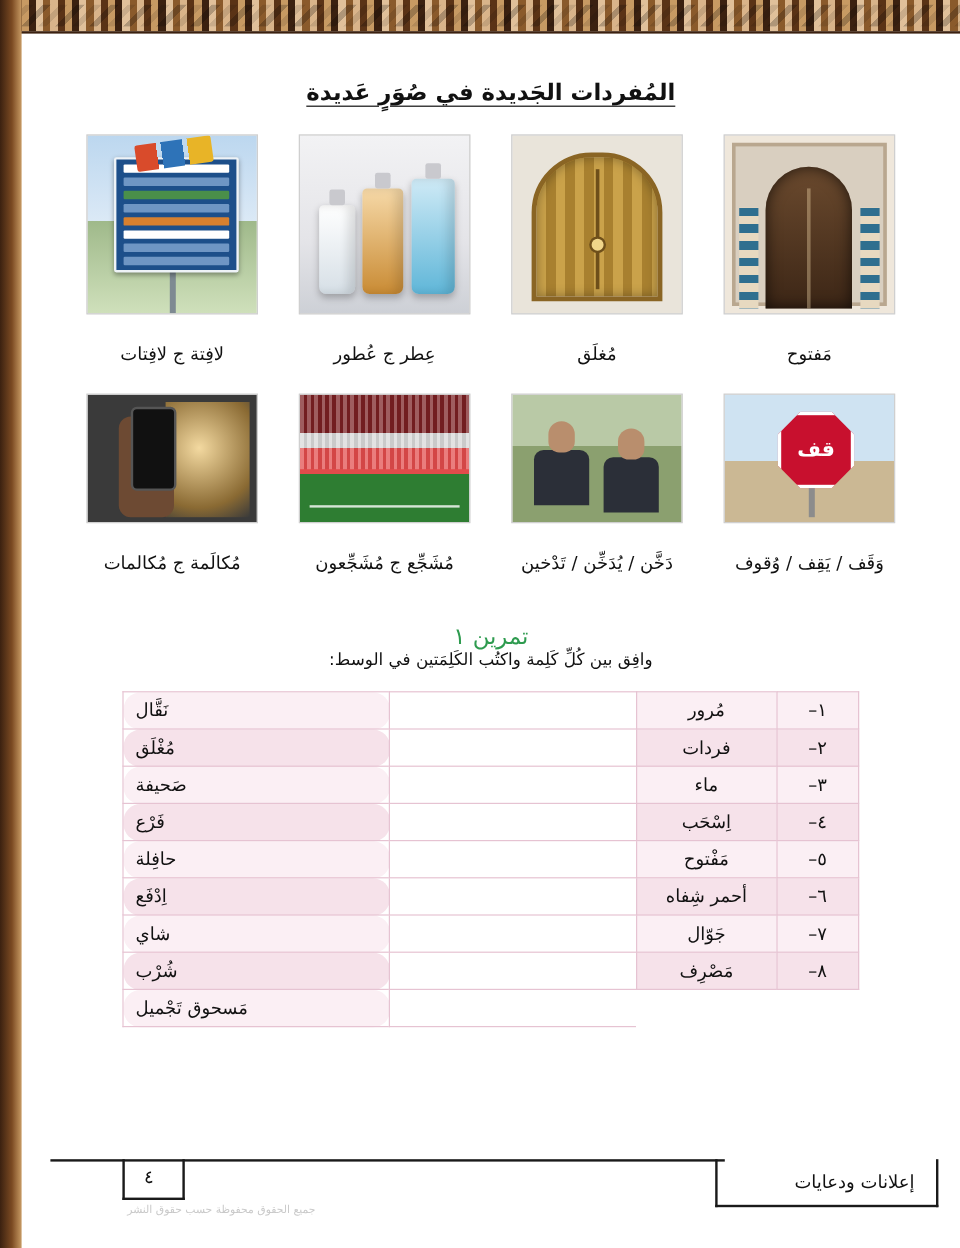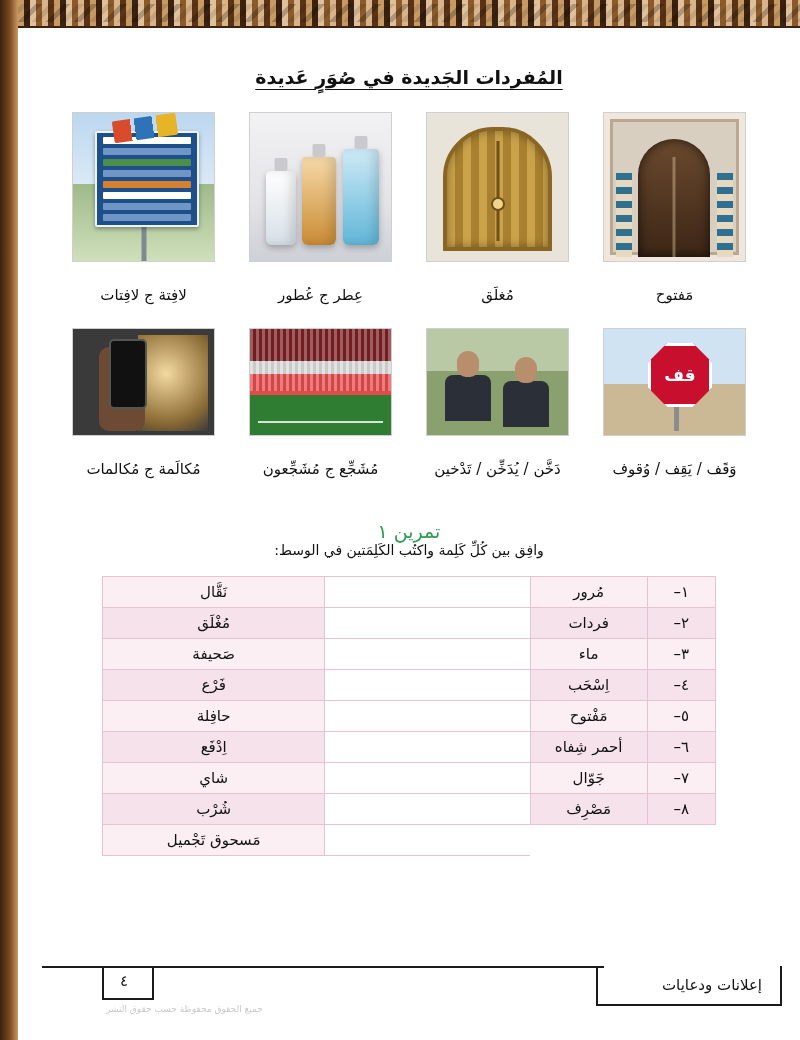--- a/index.html
+++ b/index.html
@@ -289,22 +289,23 @@
     width: 104px;
     text-align: center;
     background: #fbeff4;
   }
   td.blank {
     width: 212px;
     background: #ffffff;
   }
   td.left-word {
     width: 224px;
-    text-align: center;
+    text-align: left;
     background: #fbeff4;
+    border-radius: 14px;
   }
   tr.alt td.num, tr.alt td.right-word, tr.alt td.left-word {
     background: #f6e2ea;
   }
   tr.empty td.num, tr.empty td.right-word { background: #ffffff; border-color:#ffffff; }
 
   
   .footer {
     position: absolute;
     left: 18px;

